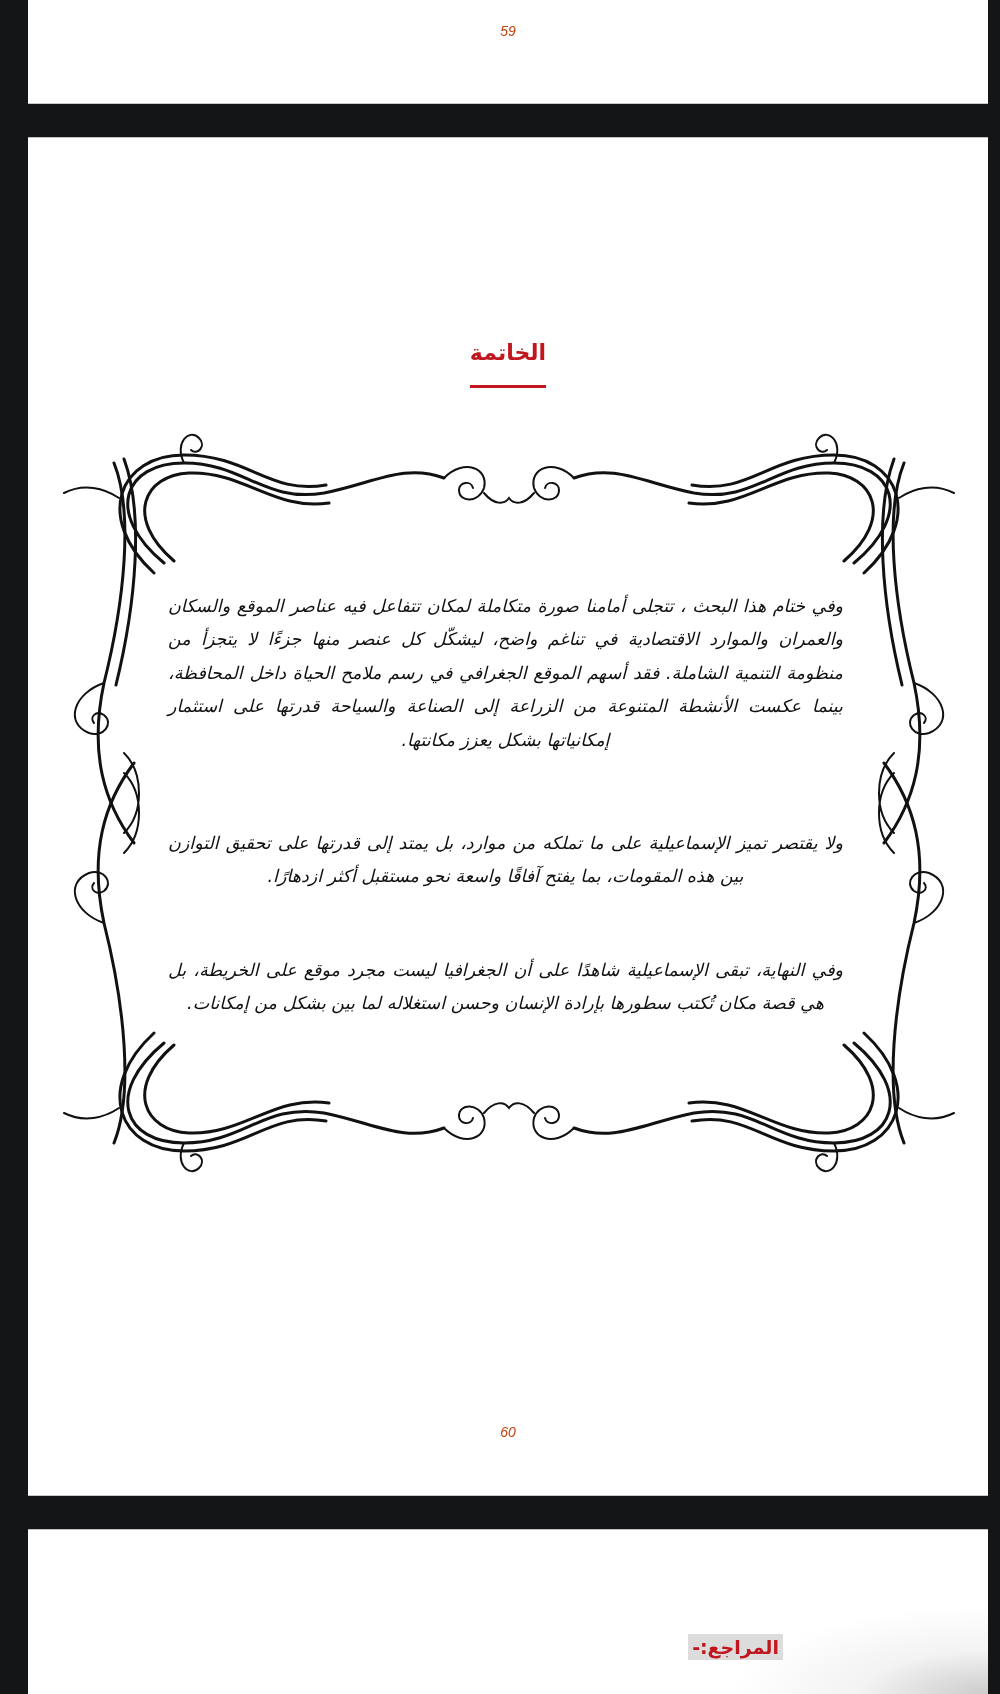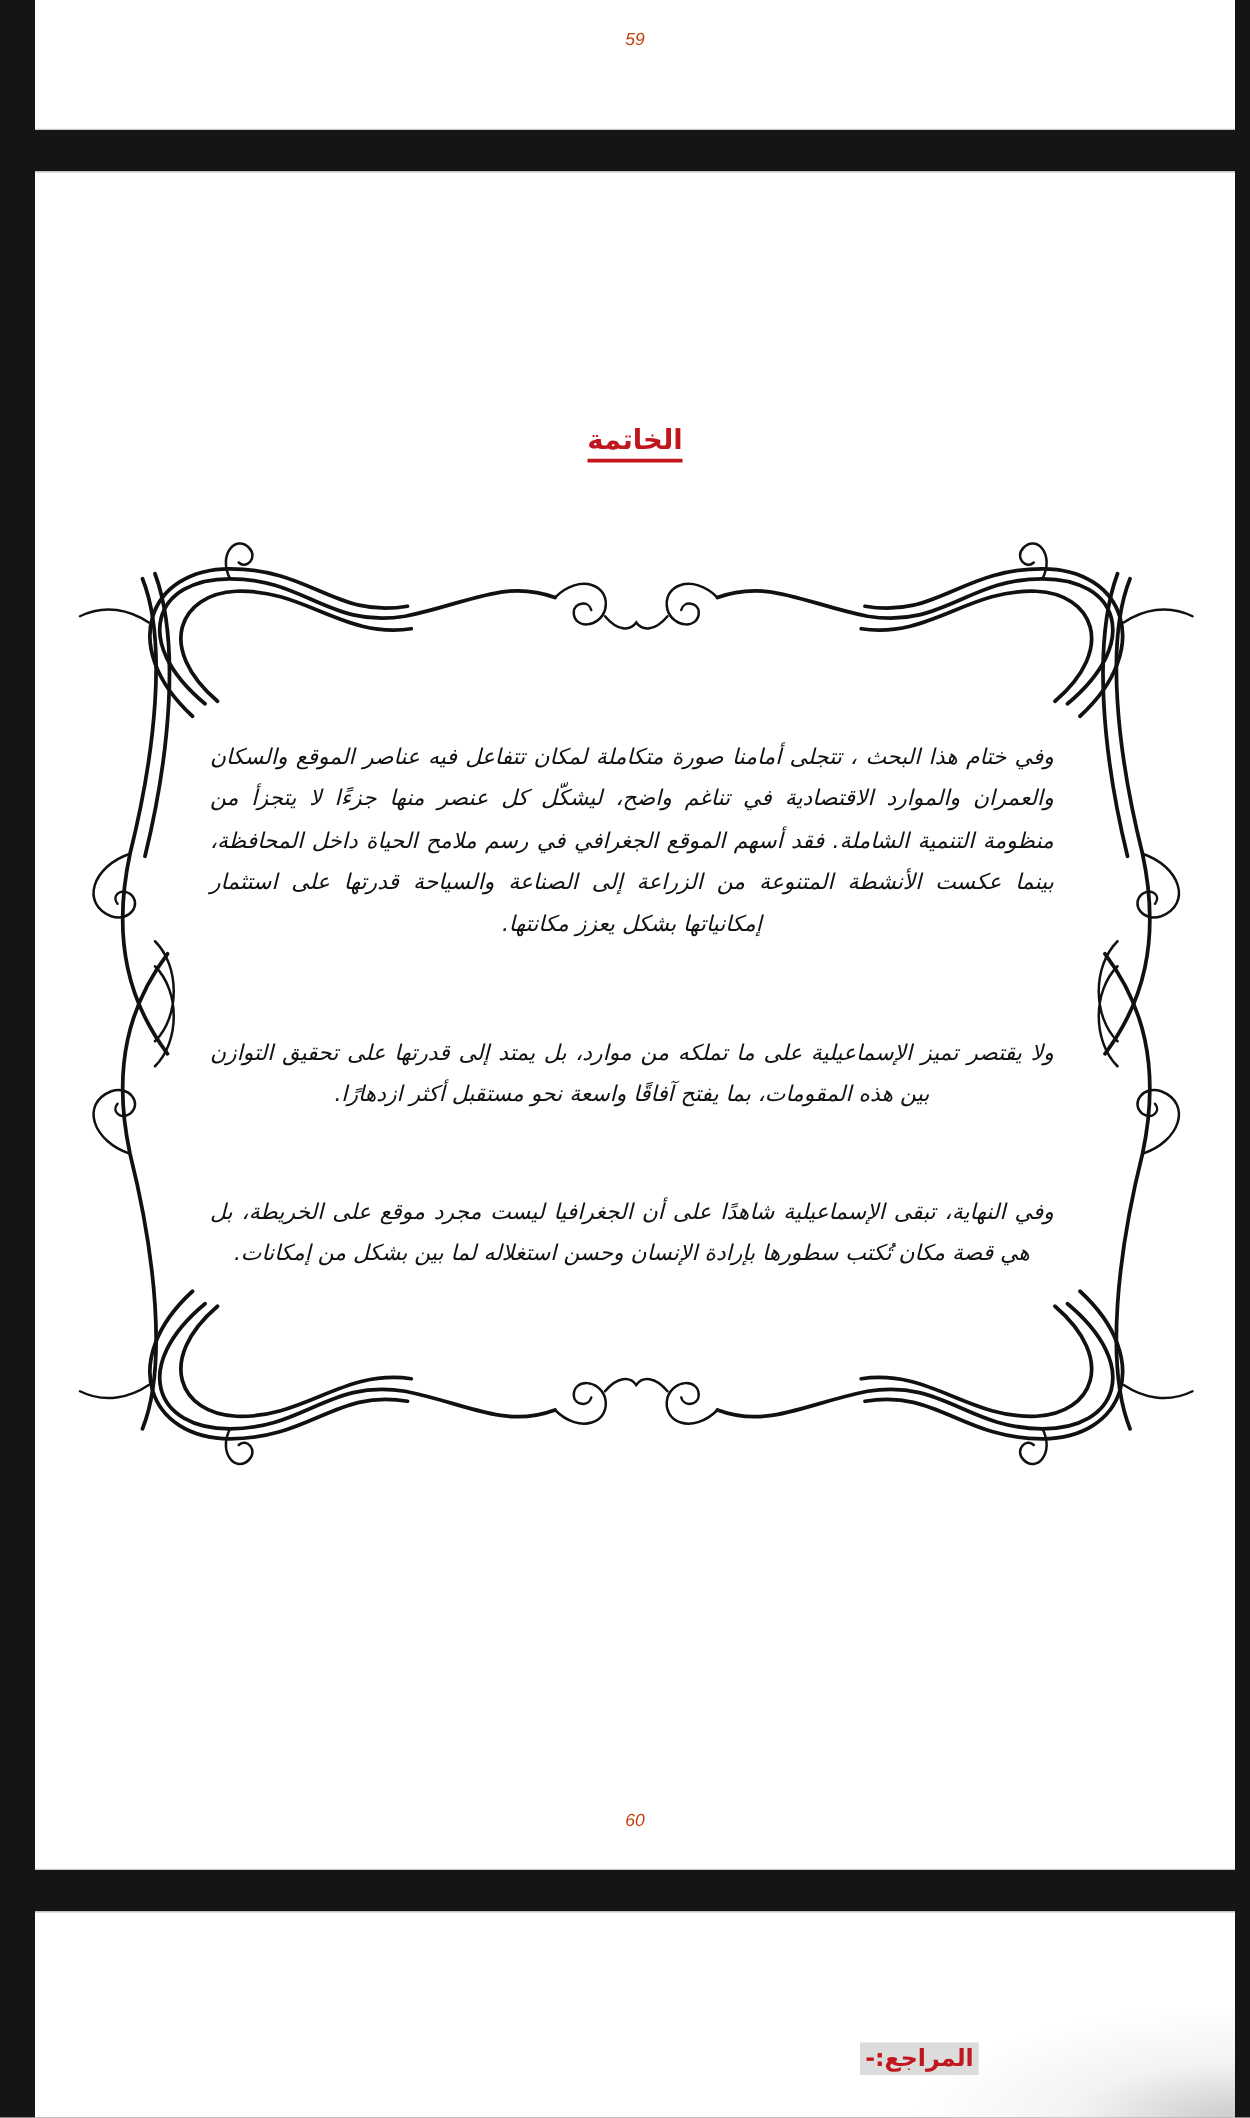--- a/index.html
+++ b/index.html
@@ -17,30 +17,30 @@
   #page-top { top: 0; height: 103px; border-bottom: 1px solid #c9c9c9; }
   #page-main { top: 137px; height: 1357px; border-top: 1px solid #bfbfbf; border-bottom: 1px solid #c9c9c9; }
   #page-bottom { top: 1529px; height: 165px; border-top: 1px solid #bfbfbf; }
 
   .page-number {
     position: absolute; left: 0; right: 0; text-align: center;
     font-family: "Liberation Sans", sans-serif;
     font-size: 14px; color: #c2410c; font-style: italic;
   }
   #page-top .page-number { top: 23px; }
-  #page-main .page-number { top: 1286px; margin-top: 24px; }
+  #page-main .page-number { top: 1286px; }
 
   .section-title {
     position: absolute; left: 0; right: 0; top: 202px;
     text-align: center;
     font-family: "DejaVu Sans", sans-serif;
     font-weight: bold; font-size: 22px; color: #c0161d;
   }
   .section-title span {
-    display: inline-block; padding-bottom: 2px;
+    display: inline-block; padding-bottom: 20px;
     border-bottom: 3px solid #c0161d;
     text-align: center;
   }
 
   .frame {
     position: absolute; left: 16px; top: 285px; width: 930px; height: 760px;
   }
   .frame svg { position: absolute; left: 0; top: 0; }
 
   .body-text {

